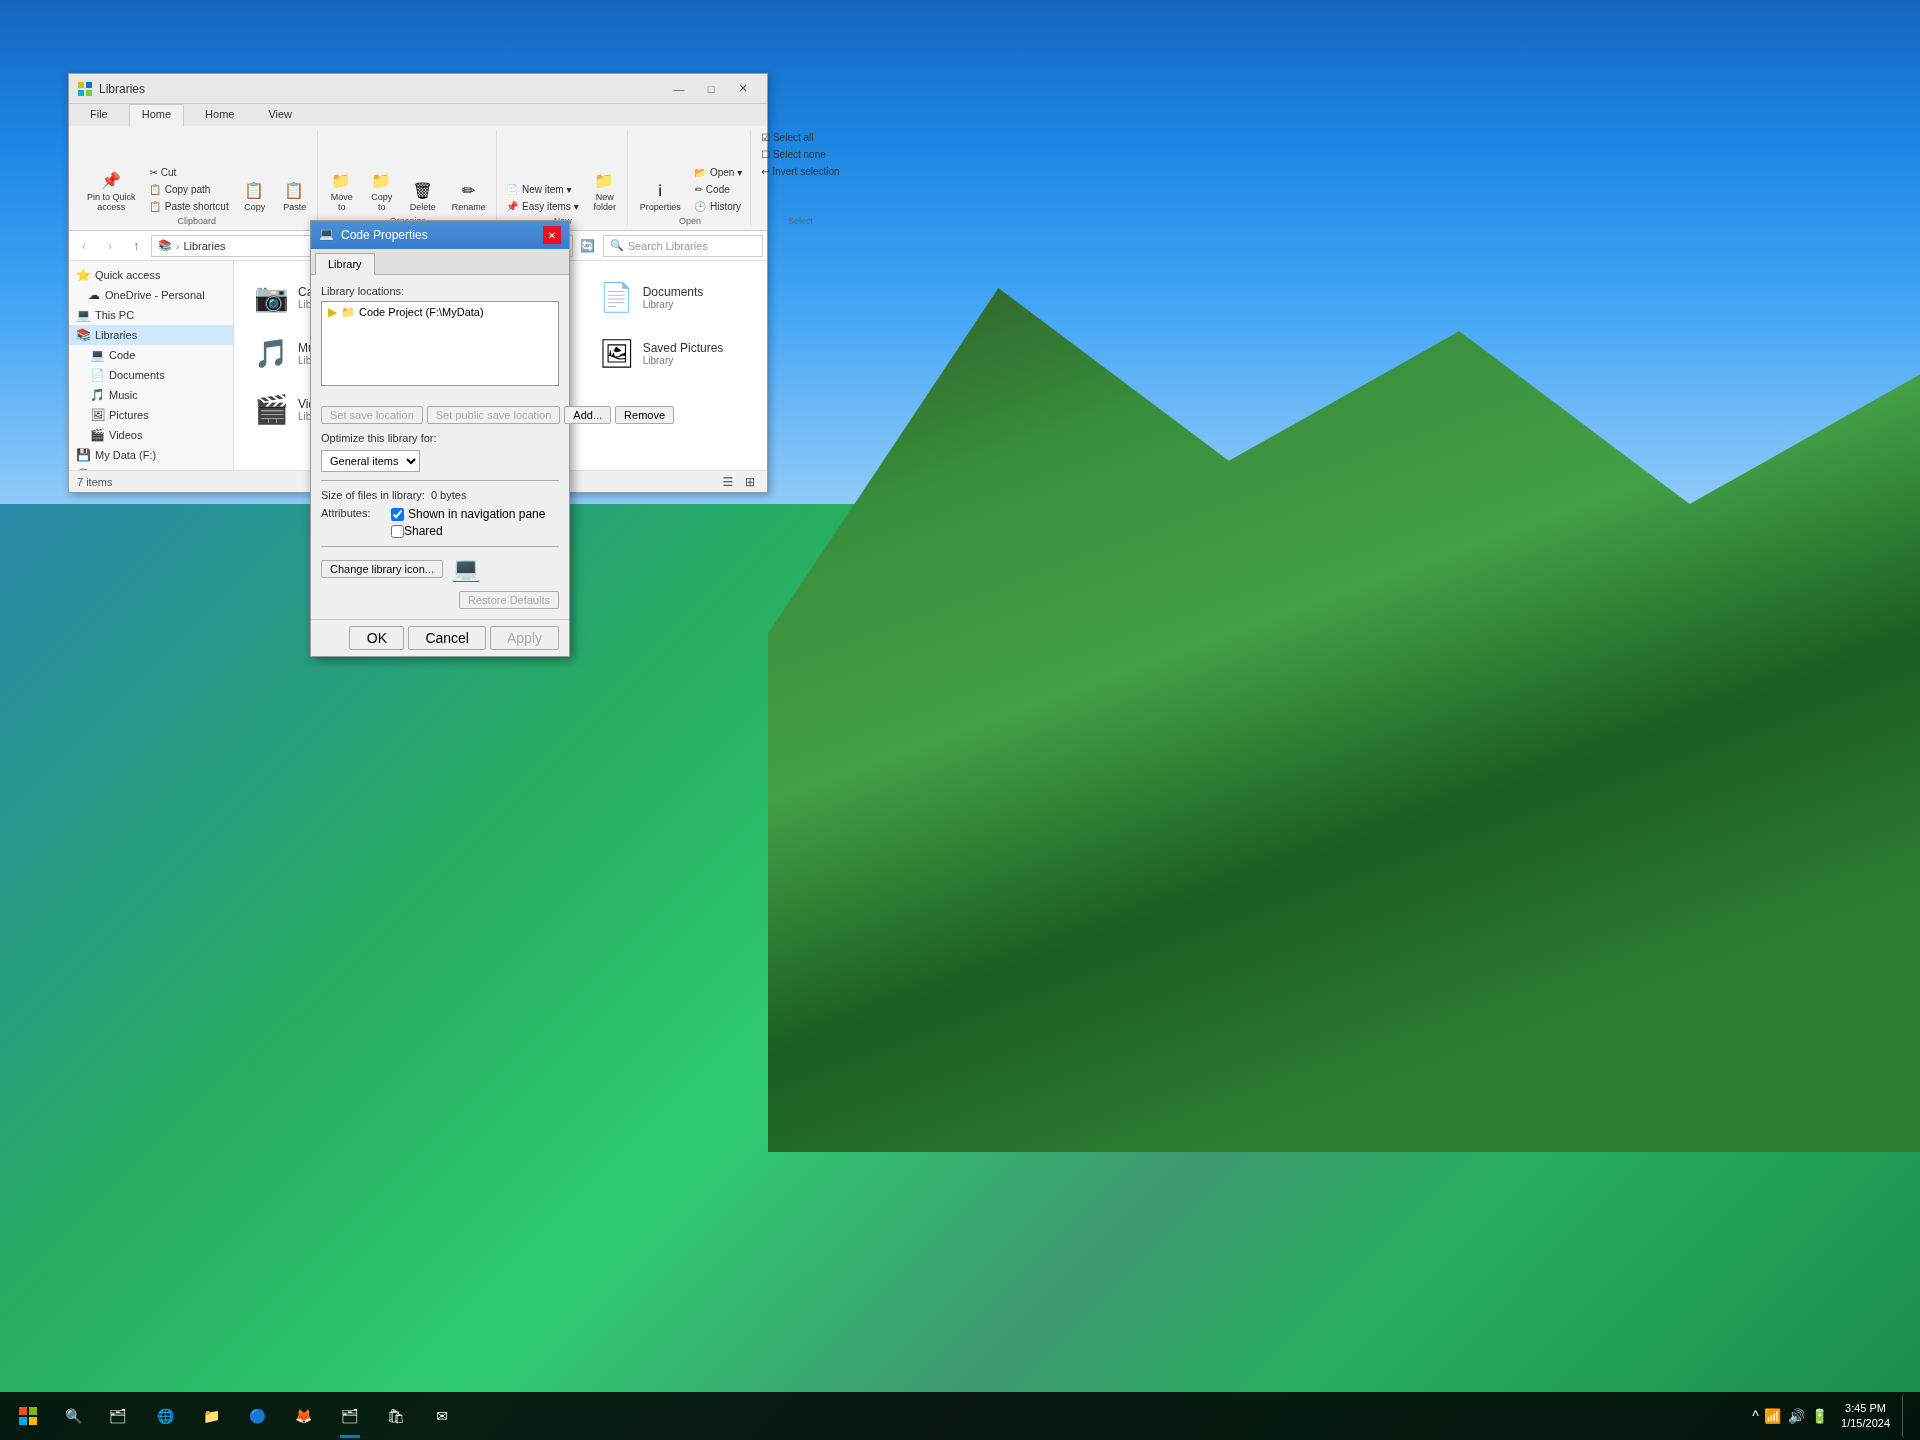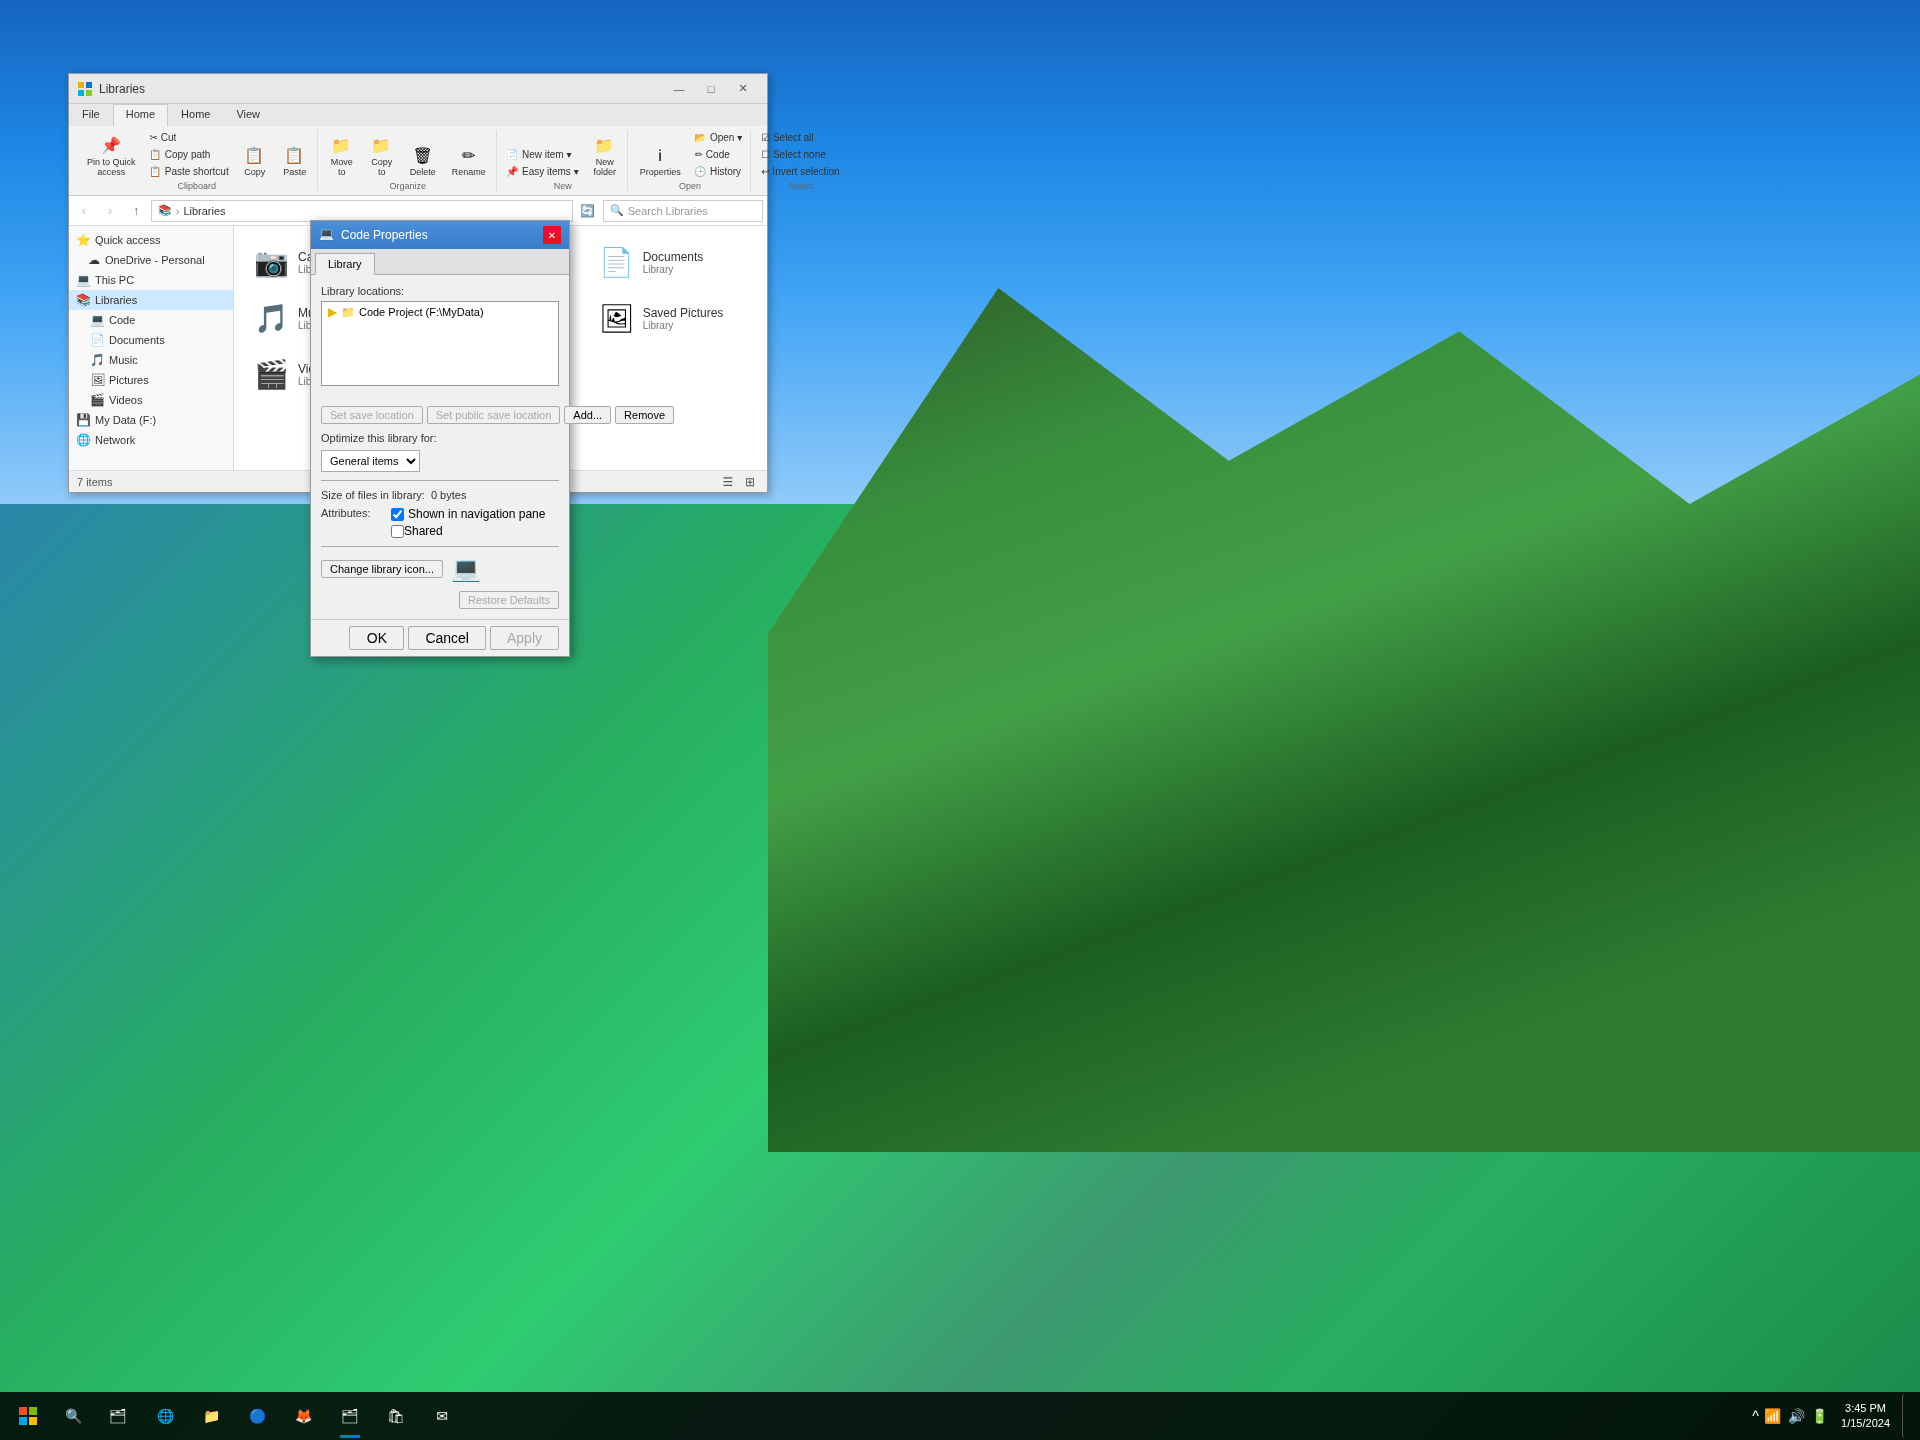--- a/index.html
+++ b/index.html
@@ -202,20 +202,21 @@
       background: #e8e8e8;
     }
 
     .ribbon-tab {
       padding: 3px 12px;
       font-size: 11px;
       cursor: pointer;
       border: 1px solid transparent;
       border-bottom: none;
       color: #333;
+      margin-left: 8px;
     }
 
     .ribbon-tab.active {
       background: #f2f2f2;
       border-color: #ccc;
       border-bottom: 1px solid #f2f2f2;
       margin-bottom: -1px;
     }
 
     .ribbon-content {
@@ -226,21 +227,21 @@
     }
 
     .ribbon-group {
       display: flex;
       flex-direction: column;
       align-items: center;
       padding: 0 4px;
       border-right: 1px solid #ddd;
     }
 
-    .ribbon-group:last-child { border-right: none; }
+    .ribbon-group:last-child { border-right: none; gap: 35px; }
 
     .ribbon-group-items {
       display: flex;
       gap: 4px;
       align-items: flex-end;
       flex: 1;
     }
 
     .ribbon-group-label {
       font-size: 9px;

